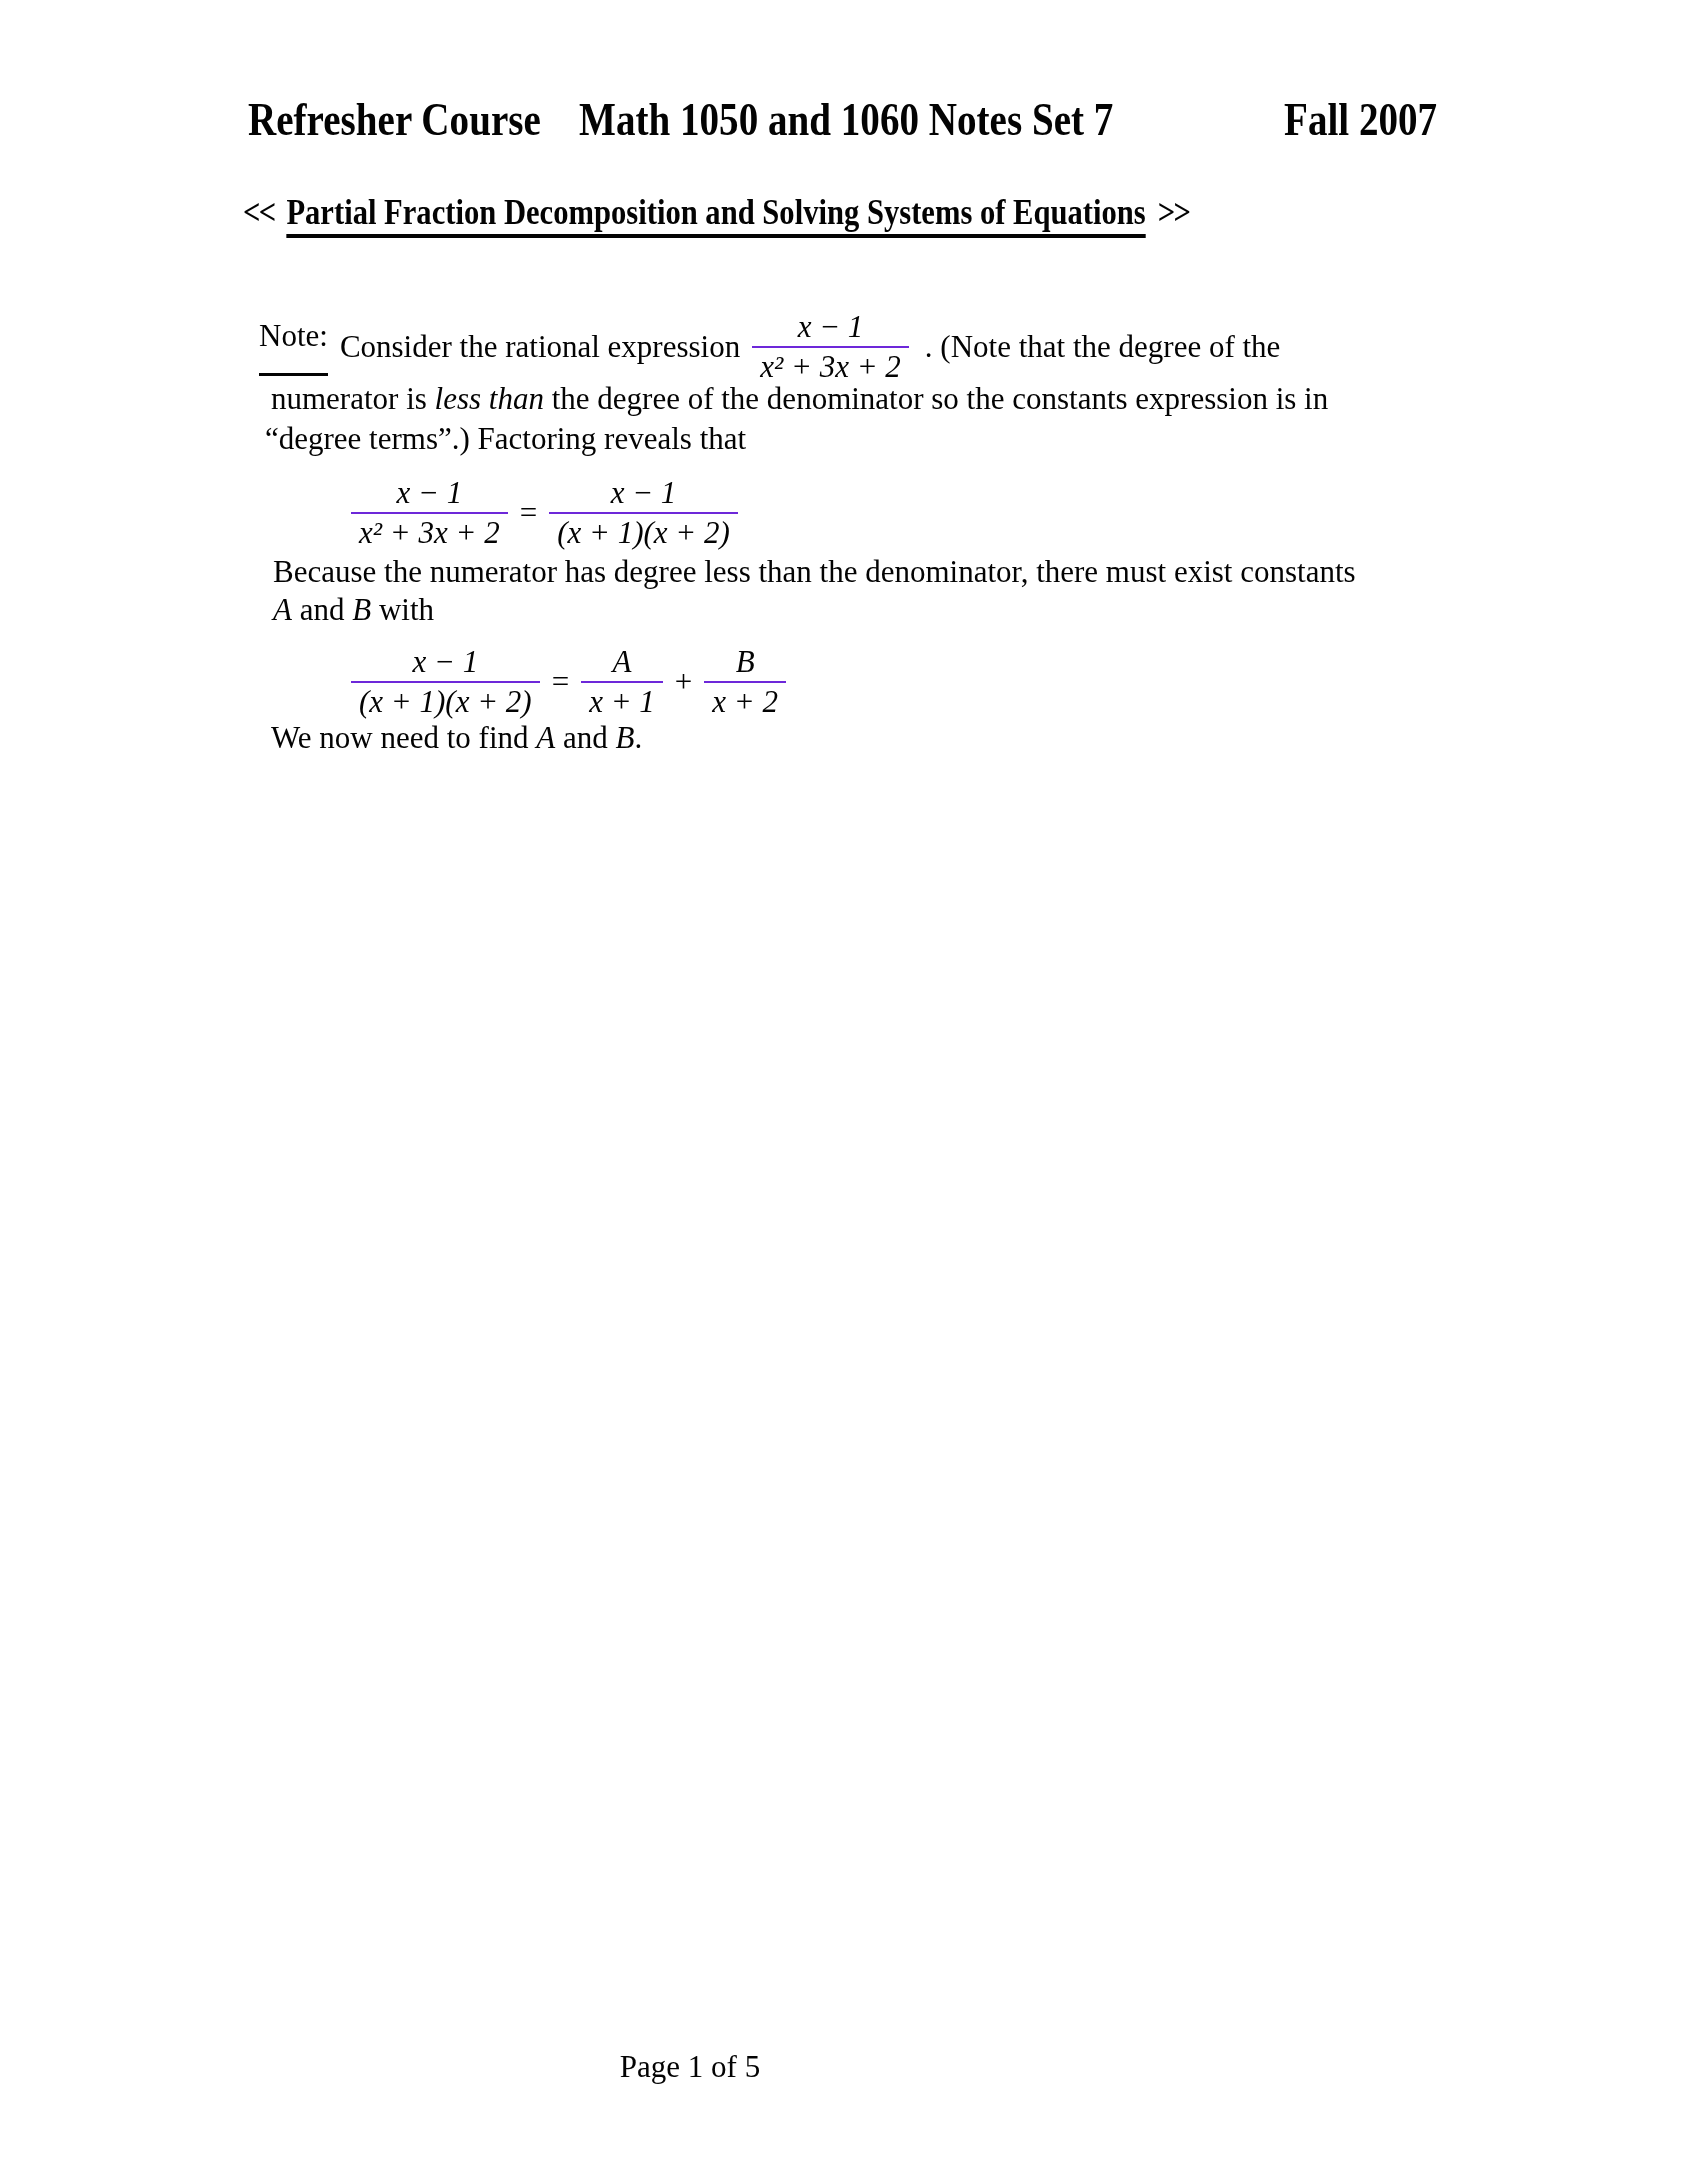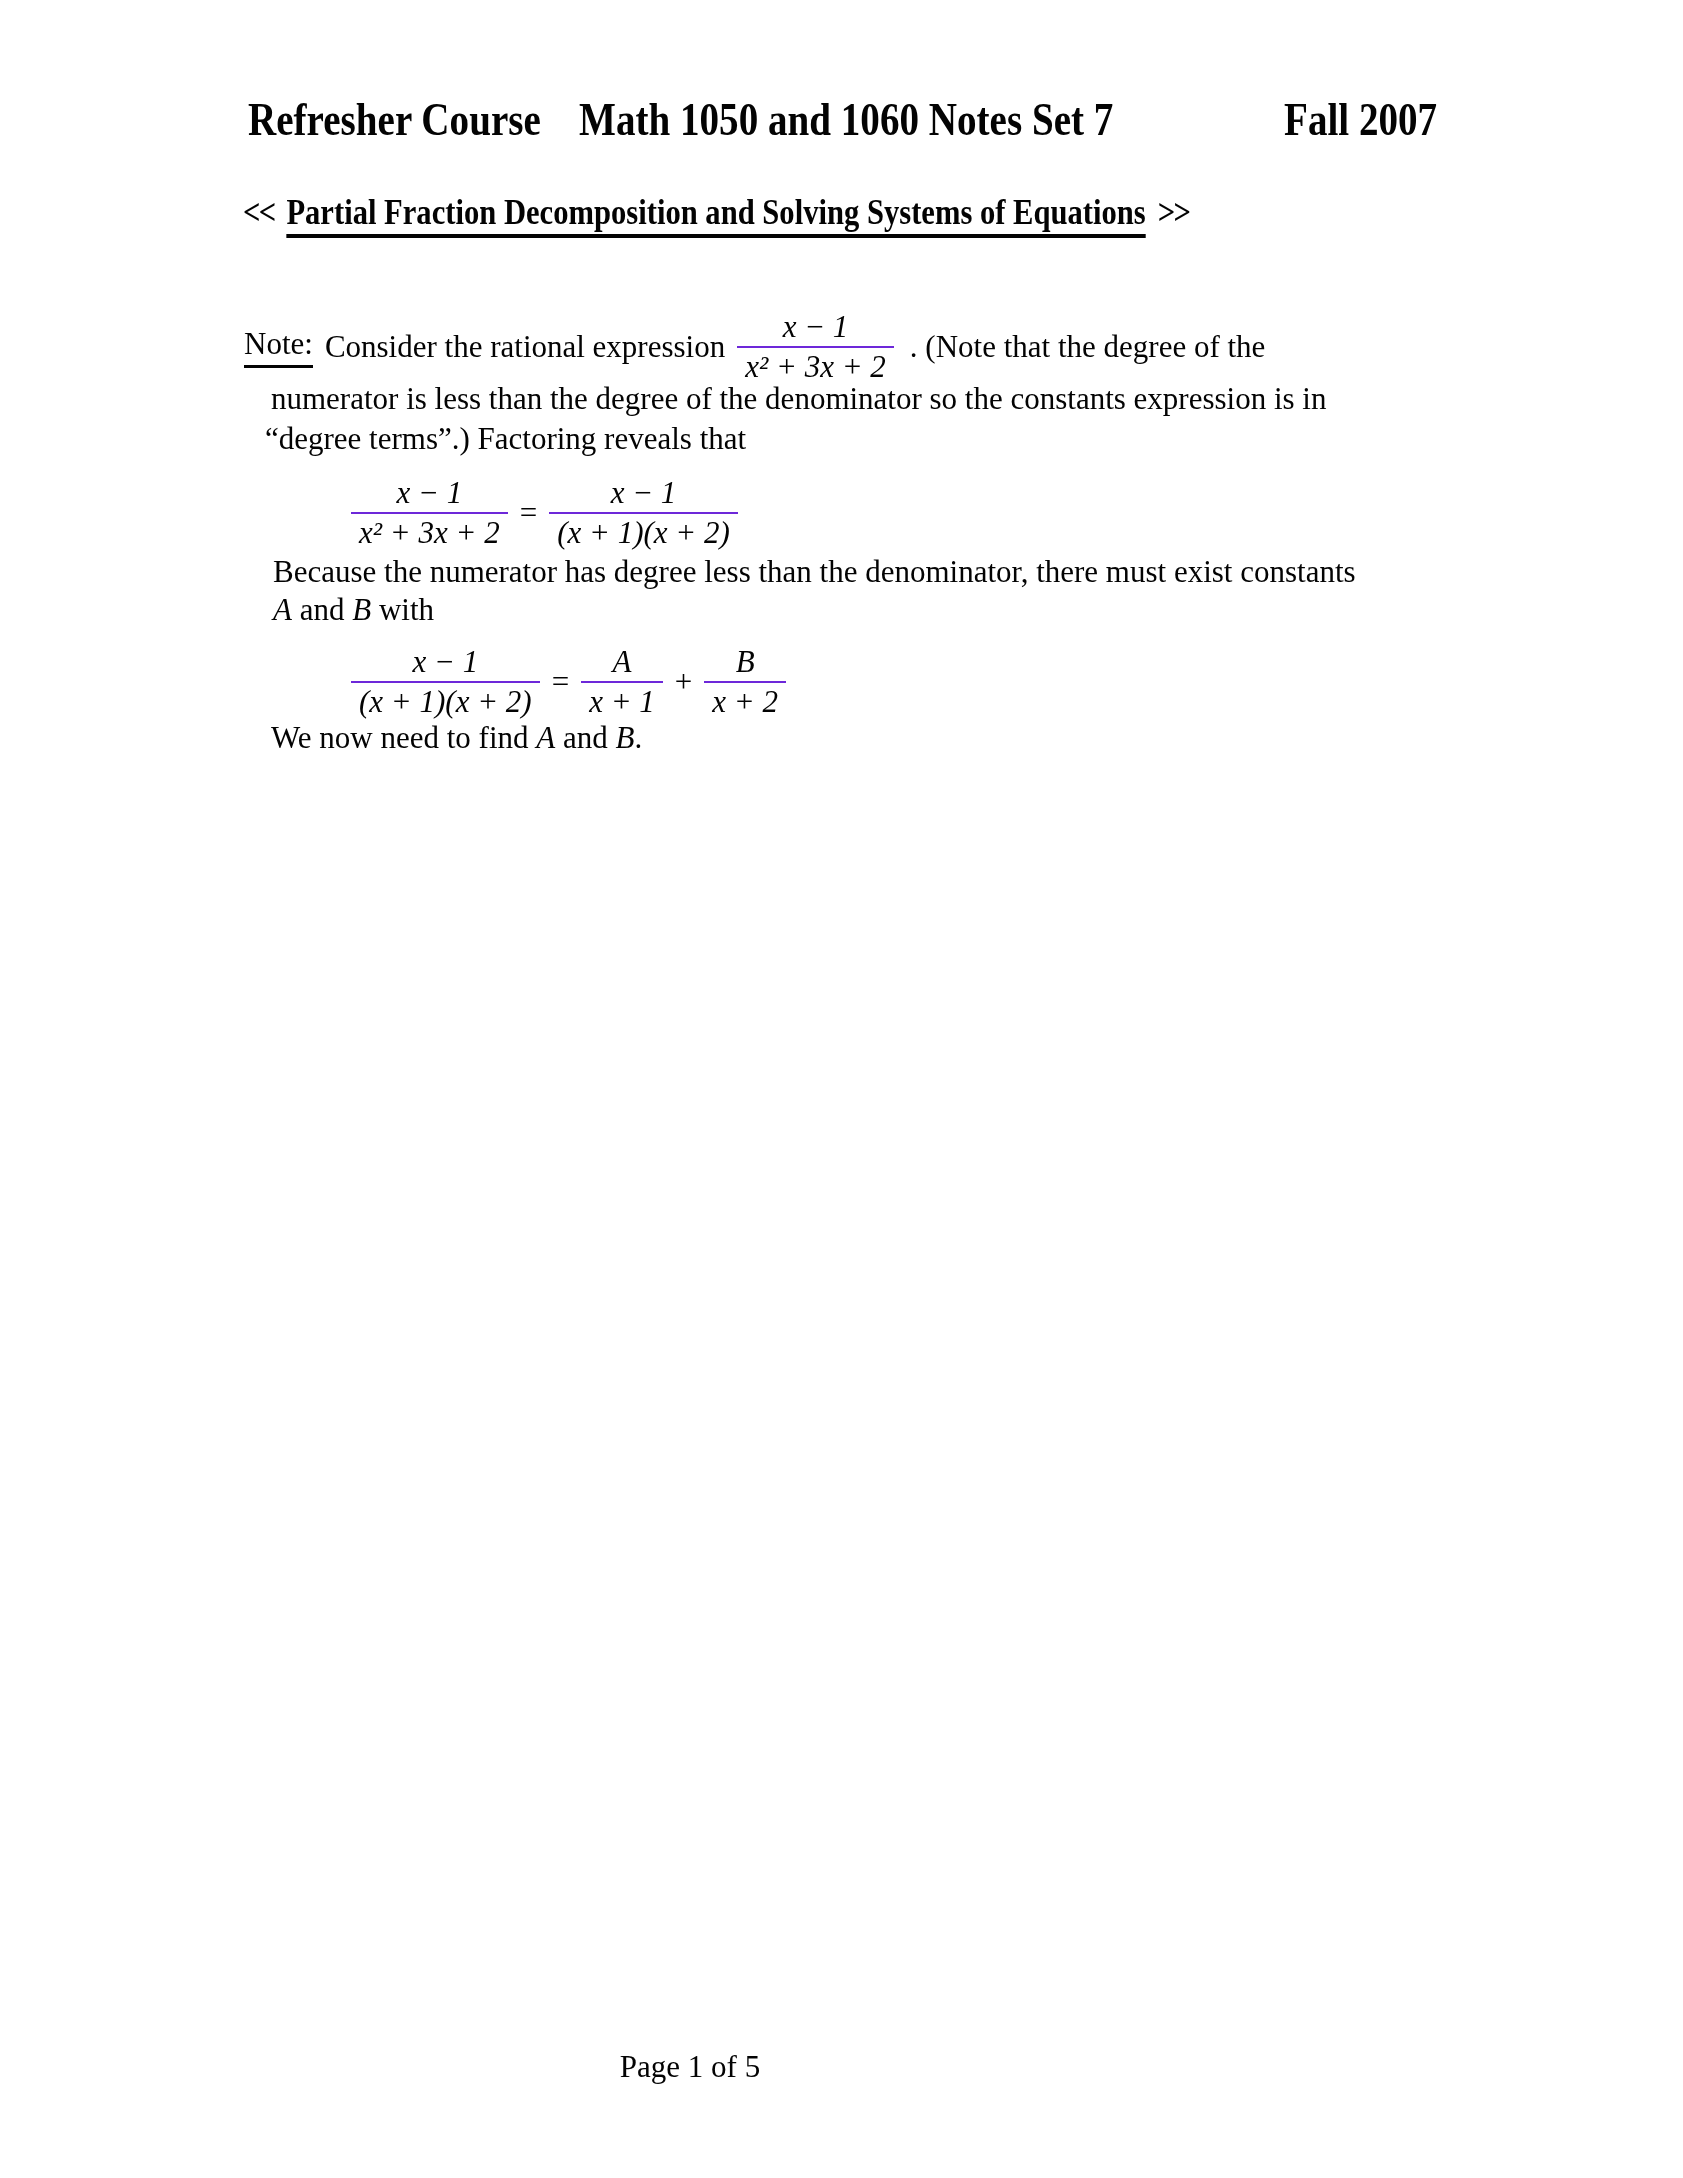--- a/index.html
+++ b/index.html
@@ -7,22 +7,22 @@
        font-family:"Liberation Serif","DejaVu Serif",serif;color:#030303;}
   .abs{position:absolute;white-space:nowrap;}
   
   .hdr{font-weight:bold;font-size:46px;line-height:1.1;transform:scaleX(0.85);transform-origin:0 50%;}
   
   .title-line{font-weight:bold;font-size:36px;line-height:1.25;transform:scaleX(0.85);transform-origin:0 50%;}
   .title-ul{border-bottom:4px solid #030303;padding-bottom:2px;margin:0 14px;}
   .chev{letter-spacing:-2px;}
   
   .line{font-size:31px;line-height:36px;}
-  .u-note{border-bottom:3px solid #030303;padding-bottom:3px;}
-  .it{}
+  .u-note{border-bottom:3px solid #030303;padding-bottom:19px;margin-left:15px;}
+  .it{font-style:italic;}
   .mi{font-style:italic;}
   
   .frac{display:inline-flex;flex-direction:column;align-items:center;text-align:left;vertical-align:middle;}
   .frac .num{padding:0 8px;line-height:36px;}
   .frac .den{border-top:2px solid #6d28d9;padding:1px 8px 0 8px;line-height:36px;margin-top:1px;}
   .eqrow{display:flex;align-items:center;font-size:31px;}
   .op{margin:0 12px;line-height:36px;}
   .flexline{display:flex;align-items:center;}
   .gap-l{margin-left:12px;}
   .gap-s{margin-left:16px;}

